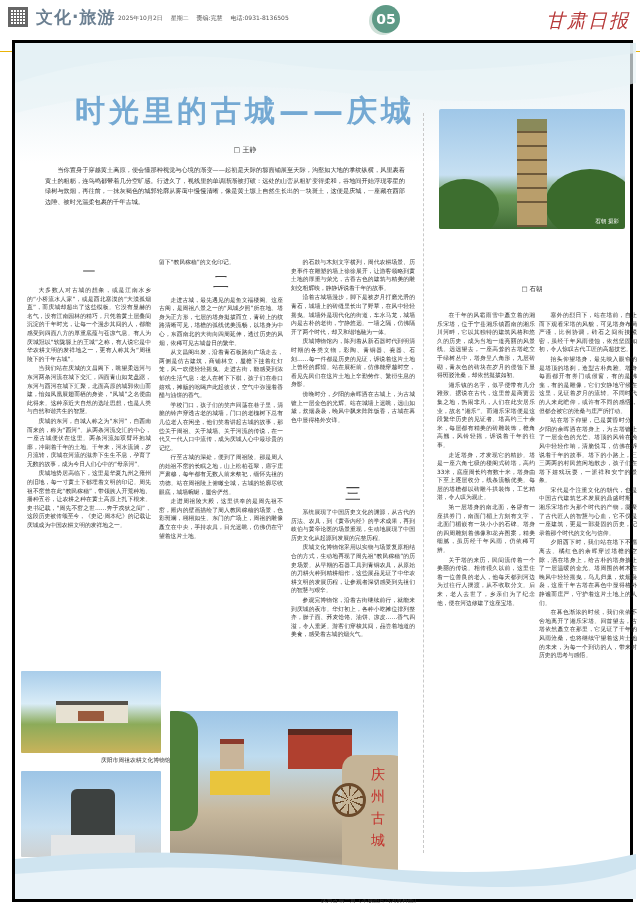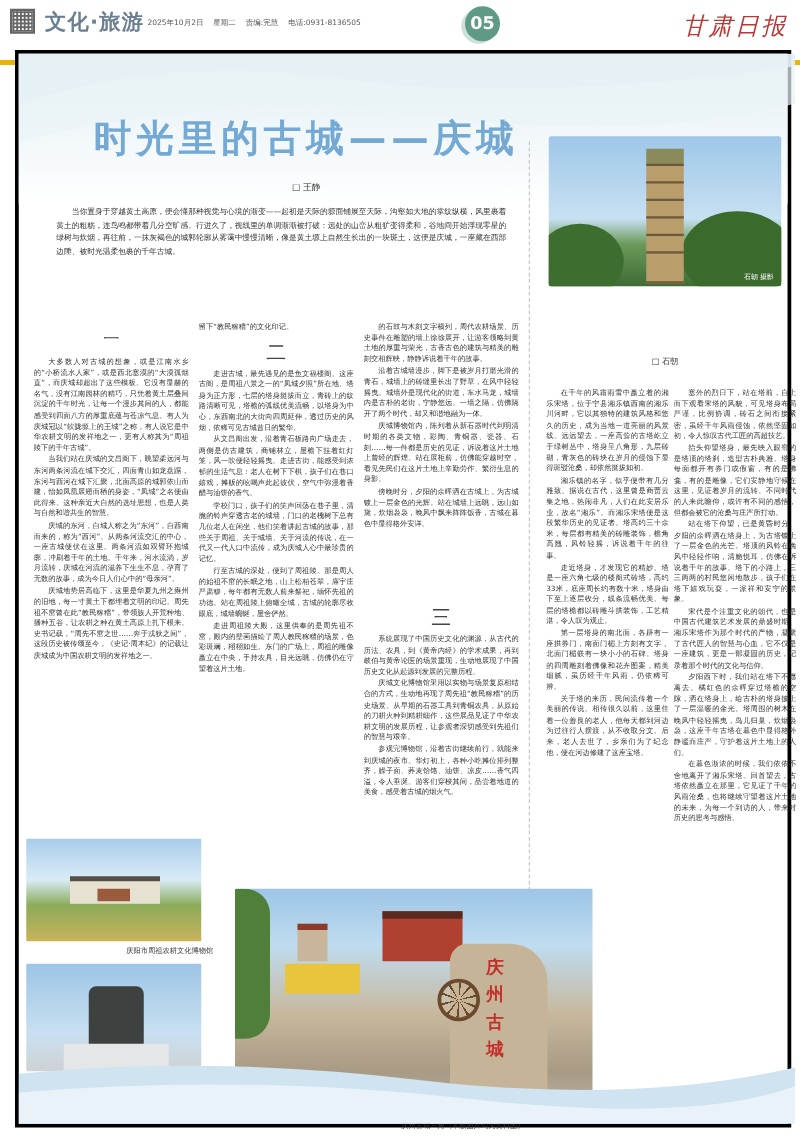--- a/index.html
+++ b/index.html
@@ -1,20 +1,20 @@
 <!DOCTYPE html>
 <html><head>
 <meta charset="utf-8">
 <style>
   * { box-sizing: border-box; margin: 0; padding: 0; }
   html, body { width: 640px; height: 911px; background: #ffffff; overflow: hidden; }
   body { font-family: "DejaVu Sans", sans-serif; color: #222; position: relative; }
 
   
-  .header { position: absolute; left: 0; top: 0; width: 640px; height: 52px; border-bottom: 4px solid #eab308; }
+  .header { position: absolute; left: 0; top: 0; width: 640px; height: 52px; border-bottom: 1px solid #eab308; }
   .qr { position: absolute; left: 8px; top: 7px; width: 20px; height: 20px;
         background:
           linear-gradient(90deg, #333 25%, transparent 25%, transparent 50%, #333 50%, #333 75%, transparent 75%) 0 0/6px 6px,
           linear-gradient(#333 25%, transparent 25%, transparent 50%, #333 50%, #333 75%, transparent 75%) 0 0/6px 6px;
         border: 2px solid #333; opacity: .75; }
   .section-title { position: absolute; left: 36px; top: 6px; font-size: 17px; color: #6b7f91; letter-spacing: 1px; font-weight: bold; }
   .issue-meta { position: absolute; left: 118px; top: 14px; font-size: 6px; color: #555; white-space: nowrap; }
   .issue-meta span { margin-right: 6px; }
   .page-badge { position: absolute; left: 372px; top: 5px; width: 28px; height: 28px; border-radius: 50%;
                 background: #5e9a86; color: #fff; font-weight: bold; font-size: 14px; text-align: center; line-height: 28px;
@@ -61,22 +61,22 @@
   
   .photo { position: absolute; overflow: hidden; border-radius: 1px; }
   .photo-museum { left: 6px; top: 628px; width: 140px; height: 82px;
                   background: linear-gradient(180deg, #a9cdea 0%, #d9ecf7 40%, #8cab5a 65%, #c9b35a 100%); }
   .museum-bldg { position: absolute; left: 35px; top: 30px; width: 72px; height: 22px; background: #e7e1d2; border-top: 4px solid #55514a; }
   .museum-bldg::after { content: ""; position: absolute; left: 22px; top: 6px; width: 26px; height: 10px; background: #9a5a3d; }
   .photo-square { left: 6px; top: 728px; width: 140px; height: 86px;
                   background: linear-gradient(180deg, #9dc5e6 0%, #c8e0f1 65%, #cfd2d3 100%); }
   .sculpture { position: absolute; left: 50px; top: 18px; width: 44px; height: 50px; background: #3d4140; border-radius: 6px 6px 0 0; }
   .plinth { position: absolute; left: 30px; top: 64px; width: 84px; height: 22px; background: #e4e6e7; }
-  .photo-oldcity { left: 173px; top: 668px; width: 286px; height: 182px;
-                   background: linear-gradient(180deg, #9dc5e6 0%, #bfdcef 25%, #c7b89d 55%, #a89a84 80%, #bcb5a8 100%); font-weight: bold; }
+  .photo-oldcity { left: 155px; top: 668px; width: 228px; height: 182px;
+                   background: linear-gradient(180deg, #9dc5e6 0%, #bfdcef 25%, #c7b89d 55%, #a89a84 80%, #bcb5a8 100%); }
   .tower { position: absolute; left: 118px; top: 18px; width: 64px; height: 40px; background: #b0402f; border-top: 6px solid #5a2a20; }
   .tower-l { position: absolute; left: 50px; top: 28px; width: 24px; height: 30px; background: #c9b59a; border-top: 5px solid #8c3a2c; }
   .yellow-wall { position: absolute; left: 40px; top: 60px; width: 60px; height: 24px; background: #e9c53d; }
   .rock { position: absolute; left: 172px; top: 44px; width: 78px; height: 130px; background: #c5b497; border-radius: 14px 30px 10px 8px; }
   .rock-text { position: absolute; left: 198px; top: 52px; width: 20px; font-size: 14px; color: #c2302b; line-height: 22px; text-align: center; font-family: "DejaVu Serif", serif; }
   .wheel { position: absolute; left: 162px; top: 72px; width: 34px; height: 34px; border-radius: 50%; border: 3px solid #6b4a2b;
            background: repeating-conic-gradient(#6b4a2b 0 8deg, transparent 8deg 36deg); }
   .tree-big { position: absolute; left: -6px; top: 0; width: 34px; height: 120px; background: #4f7f3a; border-radius: 0 20px 20px 0; }
   .caption { position: absolute; font-size: 5.8px; color: #333; white-space: nowrap; }
 </style>

